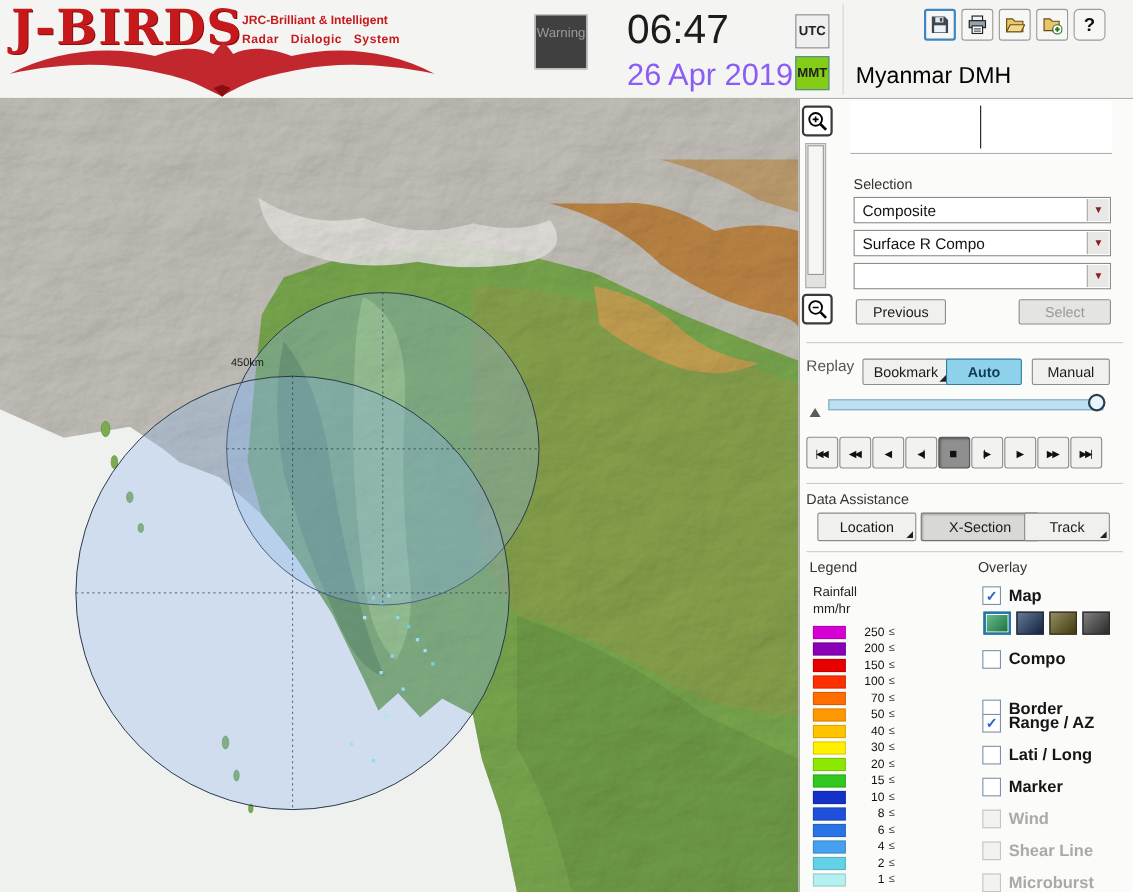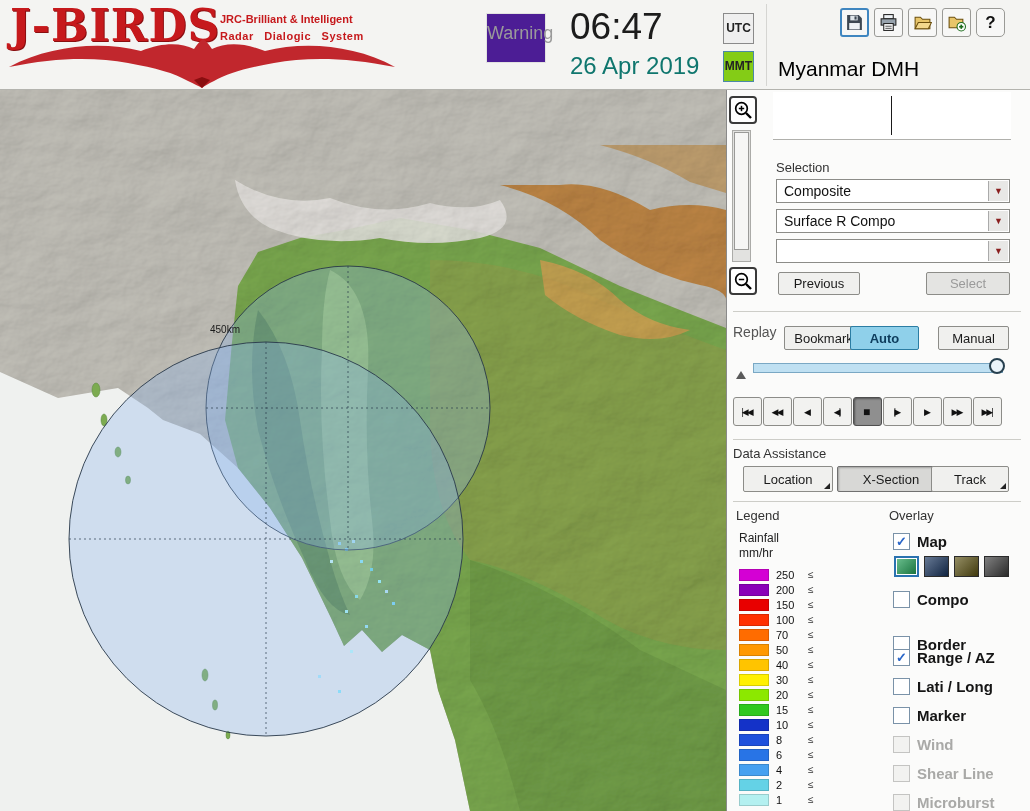--- a/index.html
+++ b/index.html
@@ -5,23 +5,23 @@
   * { margin:0; padding:0; box-sizing:border-box; }
   body { font-family:"Liberation Sans", sans-serif; }
   .app { position:relative; width:1030px; height:811px; background:#fbfbfa; overflow:hidden; }
 
   
   .top { position:absolute; left:0; top:0; width:1030px; height:90px; background:#f4f4f2; border-bottom:1px solid #b3b3ae; }
   .logo-title { position:absolute; left:10px; top:0px; font-family:"DejaVu Serif", serif; font-weight:bold; font-size:44px; color:#c6191c; letter-spacing:1px; text-shadow:1px 1px 0 #8a0e10; }
   .logo-sub { position:absolute; left:220px; top:11px; color:#c6191c; font-weight:bold; font-size:11px; line-height:17px; }
   .logo-sub .l2 { letter-spacing:.5px; word-spacing:7px; }
   .eagle { position:absolute; left:6px; top:38px; width:392px; height:50px; }
-  .warning-box { position:absolute; left:486px; top:13px; width:60px; height:50px; background:#4c1d95; border:1px solid #e2e2e0; color:#9a9a9a; font-size:18px; text-align:center; padding-top:9px; }
+  .warning-box { position:absolute; left:486px; top:13px; width:48px; height:50px; background:#404040; border:1px solid #e2e2e0; color:#9a9a9a; font-size:12px; text-align:center; padding-top:9px; }
   .clock-time { position:absolute; left:570px; top:6px; font-size:37px; color:#1c1c1c; }
-  .clock-date { position:absolute; left:570px; top:52px; font-size:24px; color:#0f766e; }
+  .clock-date { position:absolute; left:570px; top:52px; font-size:28px; color:#8b5cf6; }
   .tz-btn { position:absolute; left:723px; width:31px; height:31px; border:1px solid #8a8a8a; background:#efefef; font-size:12px; font-weight:bold; color:#222; text-align:center; line-height:29px; cursor:pointer; }
   .tz-utc { top:13px; }
   .tz-mmt { top:51px; background:#84cc16; border-color:#4c88a8; }
   .hdr-sep { position:absolute; left:766px; top:4px; width:1px; height:82px; background:#d5d5d2; }
   .tool-btn { position:absolute; top:8px; width:29px; height:29px; background:#f7f7f6; border:1px solid #9a9a96; border-radius:3px; display:flex; align-items:center; justify-content:center; cursor:pointer; }
   .tool-btn.focused { border:2px solid #3f86c0; }
   .tool-btn svg { width:19px; height:19px; }
   .tool-help { font-size:17px; font-weight:bold; color:#111; border-radius:5px; }
   .station { position:absolute; left:778px; top:57px; font-size:21px; color:#000; }
 
@@ -58,21 +58,21 @@
   .tbtn { width:29px; height:29px; background:#f2f2f0; border:1px solid #8c8c88; border-radius:3px; font-size:9px; letter-spacing:-2px; color:#111; display:flex; align-items:center; justify-content:center; cursor:pointer; padding-right:2px; }
   .tbtn.pressed { background:#8f8f8f; border-color:#4f4f4f; box-shadow:inset 1px 1px 2px rgba(0,0,0,.4); font-size:12px; letter-spacing:0; }
 
   .da-btn { height:26px; top:376px; }
   .da-btn.pressed { background:#d8d8d6; border-color:#707070; box-shadow:inset 1px 1px 2px rgba(0,0,0,.25); }
 
   .legend-unit { position:absolute; left:12px; font-size:12px; color:#222; }
   .legend-rows { position:absolute; left:12px; top:477px; }
   .lrow { display:flex; align-items:center; height:15px; }
   .lrow .swatch { width:30px; height:12px; border:1px solid rgba(0,0,0,.15); }
-  .lrow .val { width:28px; font-size:11px; color:#111; margin-left:7px; }
+  .lrow .val { width:28px; text-align:right; font-size:11px; color:#111; margin-left:7px; }
   .lrow .le { font-size:10px; color:#333; margin-left:4px; }
 
   .ov-row { position:absolute; left:166px; display:flex; align-items:center; gap:7px; height:20px; }
   .cb { width:17px; height:17px; background:#fff; border:1px solid #7a92a8; display:flex; align-items:center; justify-content:center; font-size:13px; font-weight:bold; color:#2a66c8; cursor:pointer; }
   .ov-row .lbl { font-size:15px; font-weight:bold; color:#151515; }
   .ov-row.disabled .cb { border-color:#c4c4c2; background:#f2f2f0; cursor:default; }
   .ov-row.disabled .lbl { color:#a9a9a7; }
   .sw { position:absolute; top:466px; width:25px; height:21px; border:1px solid #2b2b2b; background-image:linear-gradient(135deg, rgba(255,255,255,.35), rgba(0,0,0,.3)); cursor:pointer; }
   .sw.selected { border:2px solid #2a72b0; box-shadow:inset 0 0 0 1px #fff; }
 </style>
@@ -251,21 +251,21 @@
       <span class="arrow">▼</span>
     </div>
 
     <button class="btn" style="left:51px; top:182px; width:82px;">Previous</button>
     <button class="btn disabled" style="left:199px; top:182px; width:84px;">Select</button>
 
     <div class="divider" style="top:221px;"></div>
 
     <div class="replay-label">Replay</div>
     <button class="btn corner-btn" style="left:57px; top:236px; width:79px; height:24px;">Bookmark</button>
-    <button class="btn active-blue" style="left:123px; top:236px; width:69px; height:24px;">Auto</button>
+    <button class="btn active-blue" style="left:133px; top:236px; width:69px; height:24px;">Auto</button>
     <button class="btn" style="left:211px; top:236px; width:71px; height:24px;">Manual</button>
 
     <div class="slider-track"></div>
     <div class="tri-left"></div>
     <div class="slider-handle"></div>
 
     <div class="transport">
       <div class="tbtn">|◀◀</div>
       <div class="tbtn">◀◀</div>
       <div class="tbtn">◀</div>

